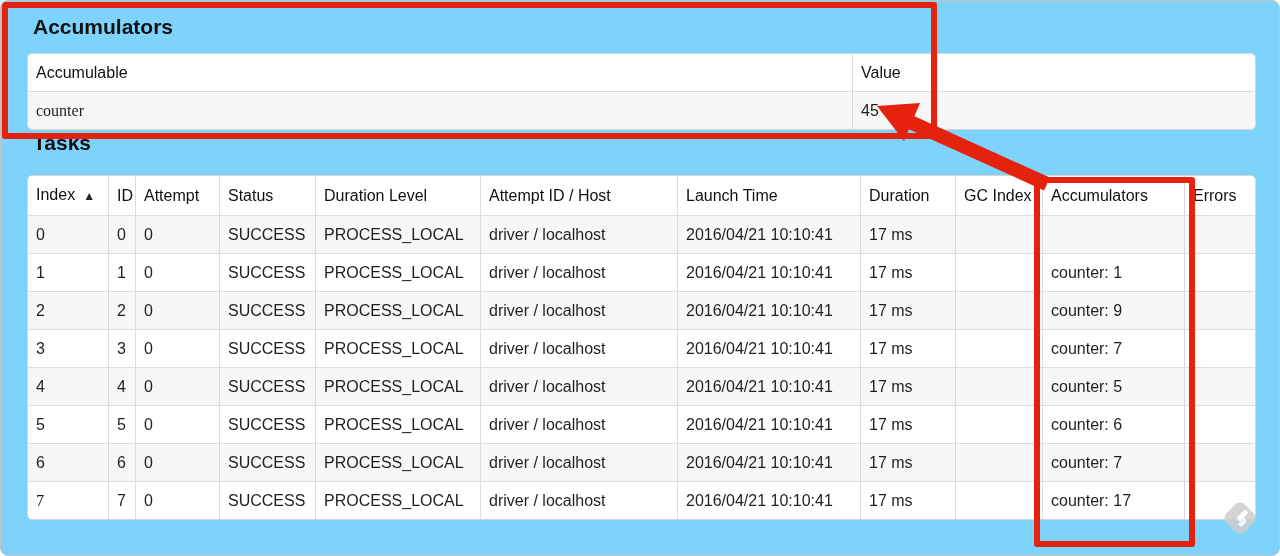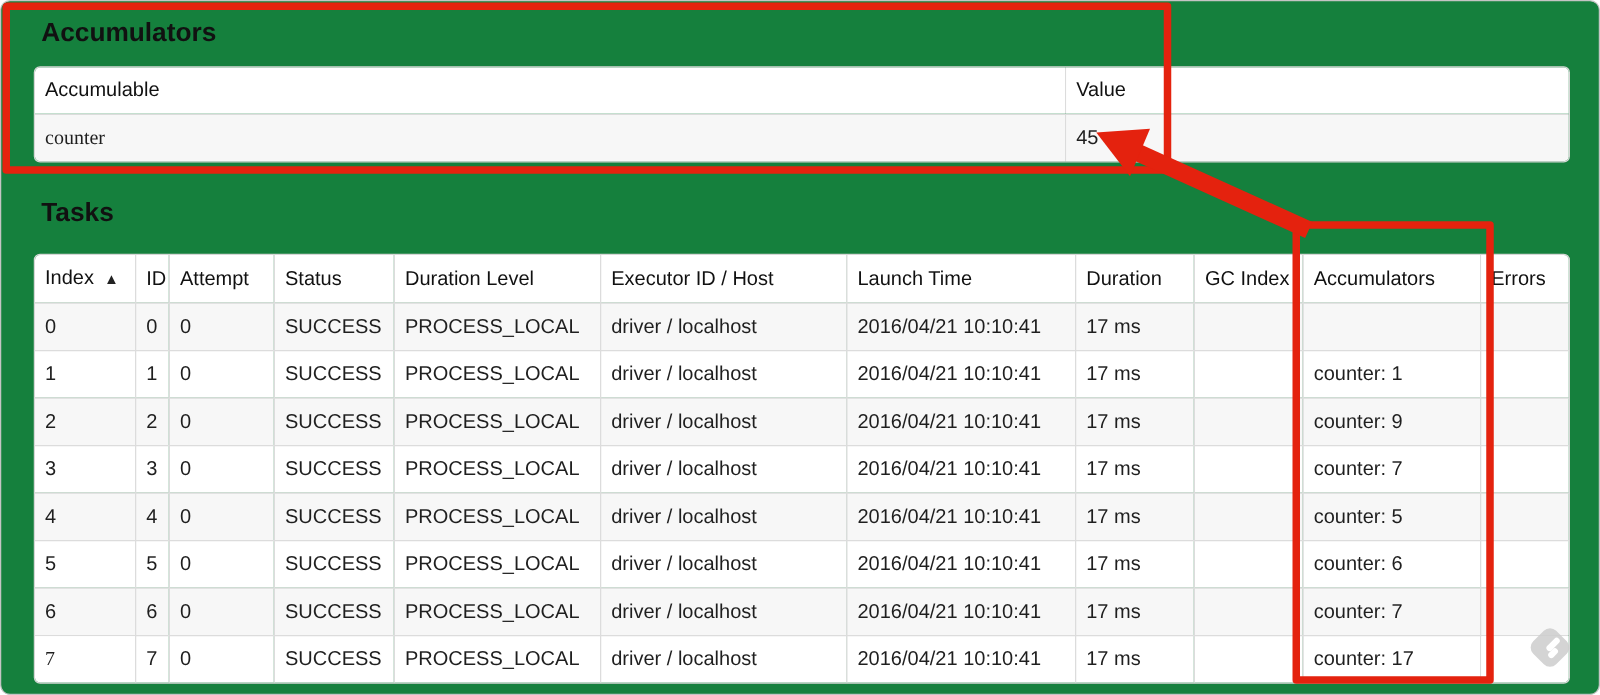--- a/index.html
+++ b/index.html
@@ -4,30 +4,30 @@
 <style>
   :root { --annotation-red: #e4220e; }
   * { margin: 0; padding: 0; }
   html, body { background: #fff; }
   body { font-family: "Liberation Sans", sans-serif; color: #1f1f1f; }
   .page {
     position: relative;
     width: 1278px; height: 554px;
     border: 1px solid #c4c4c4;
     border-radius: 8px;
-    background: #15803d;
+    background: #7dd3fc;
     overflow: hidden;
   }
   .content { padding: 10px 26px 0 26px; }
   .section-heading {
     font-size: 21px; font-weight: 700; color: #111;
     line-height: 25px; margin-left: 6px;
   }
   .heading-accumulators { margin-top: 3px; }
-  .heading-tasks { margin-top: 28px; }
+  .heading-tasks { }
 
   table.ui-table {
     border-collapse: separate; border-spacing: 0;
     border: 1px solid #d6d6d6; border-radius: 5px;
     table-layout: fixed; width: 1227px;
     font-size: 16px;
   }
   table.accum-table { margin-top: 14px; }
   table.tasks-table { margin-top: 20px; }
   .ui-table th, .ui-table td {
@@ -121,21 +121,21 @@
           <col class="col-acc">
           <col class="col-errors">
       </colgroup>
       <thead>
         <tr>
           <th class="sortable-header"><span>Index</span><span class="sort-icon">▲</span></th>
           <th class="sortable-header">ID</th>
           <th class="sortable-header">Attempt</th>
           <th class="sortable-header">Status</th>
           <th class="sortable-header">Duration Level</th>
-          <th class="sortable-header">Executor ID / Host</th>
+          <th class="sortable-header">Attempt ID / Host</th>
           <th class="sortable-header">Launch Time</th>
           <th class="sortable-header">Duration</th>
           <th class="sortable-header">GC Index</th>
           <th class="sortable-header">Accumulators</th>
           <th class="sortable-header">Errors</th>
         </tr>
       </thead>
       <tbody>
         <tr>
           <td>0</td>

